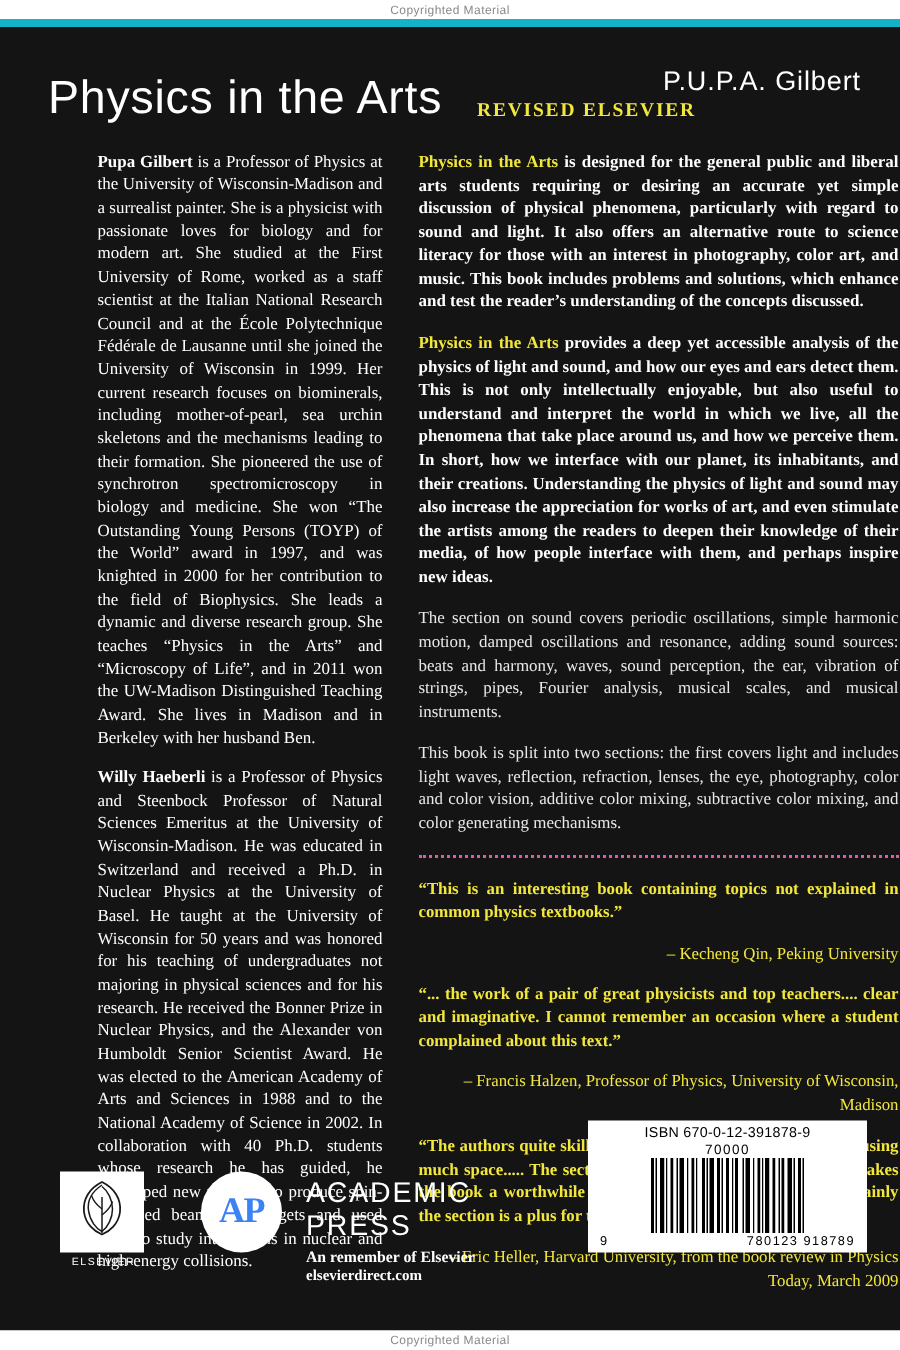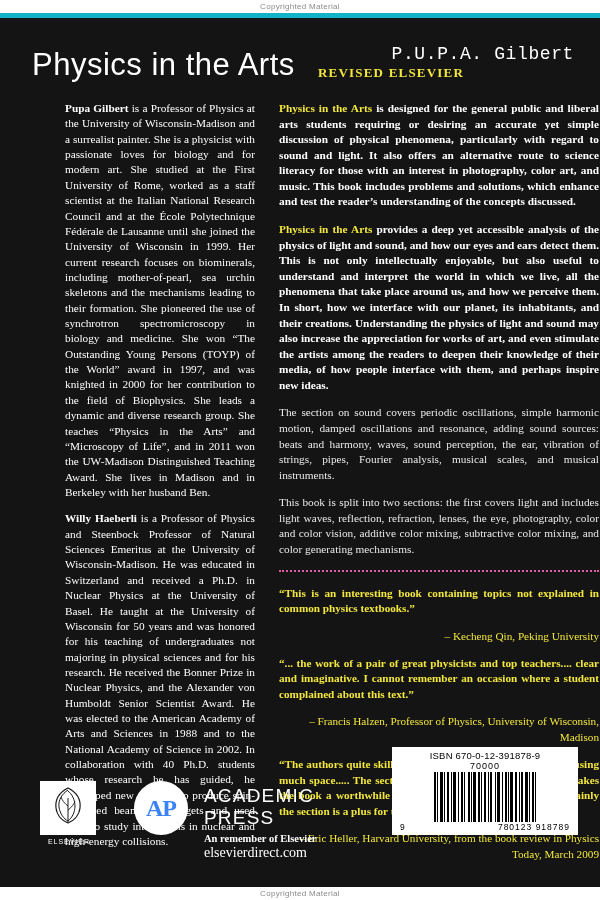--- a/index.html
+++ b/index.html
@@ -83,21 +83,21 @@
     font-weight: bold;
     font-size: 13px;
     letter-spacing: 1.2px;
   }
   .authors {
     position: absolute;
     right: 26px;
     top: 8px;
     text-align: left;
     color: #ffffff;
-    font-family: Liberation Mono, monospace;
+    font-family: Liberation Sans, sans-serif;
     font-weight: 300;
     font-size: 18px;
     line-height: 1.45;
     letter-spacing: 0.6px;
   }
 
   
   .cols {
     position: absolute;
     top: 80px;
@@ -280,23 +280,24 @@
     letter-spacing: 1.2px;
     font-weight: normal;
   }
   .ap-imprint {
     font-size: 10.5px;
     font-weight: bold;
     margin-top: 4px;
     font-family: "Liberation Serif", serif;
   }
   .ap-url {
-    font-size: 14px;
+    font-size: 10px;
     margin-top: 1px;
     font-family: "Liberation Serif", serif;
+    font-weight: bold;
   }
 </style>
 </head>
 <body>
 
 <div class="page">
 
   <div class="copyright-strip copyright-top">Copyrighted Material</div>
 
   <div class="cover">

